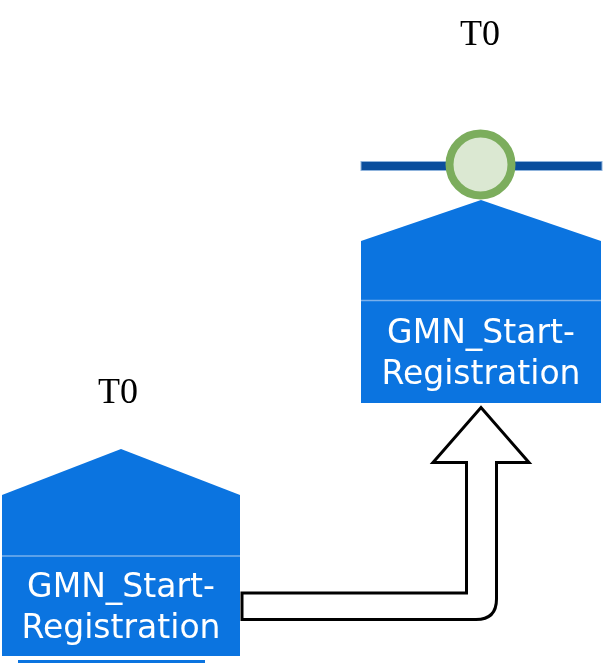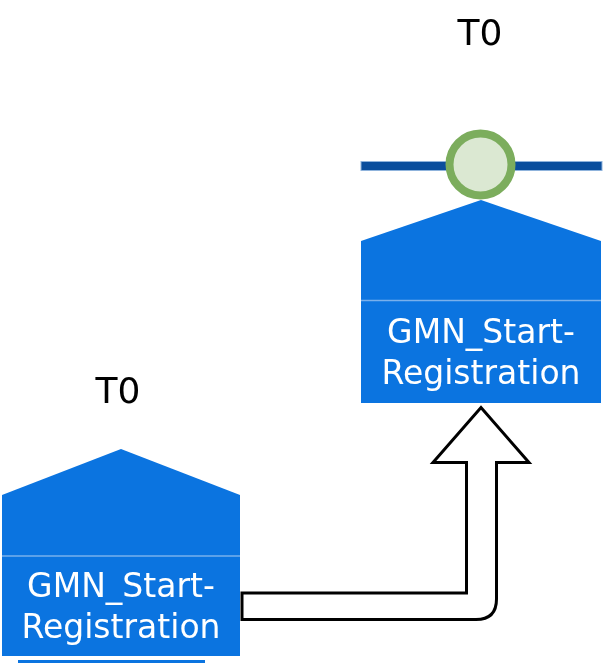--- a/index.html
+++ b/index.html
@@ -23,20 +23,21 @@
     top: 0;
   }
   .time-label {
     position: absolute;
     width: 100px;
     text-align: center;
     font-size: 36px;
     line-height: 36px;
     color: #000000;
     white-space: nowrap;
+    font-family: Liberation Serif, serif;
   }
   .time-label.right { left: 430px; top: 15px; }
   .time-label.left  { left: 68px;  top: 373px; }
   .node-label {
     position: absolute;
     display: flex;
     flex-direction: column;
     align-items: center;
     justify-content: center;
     text-align: center;

